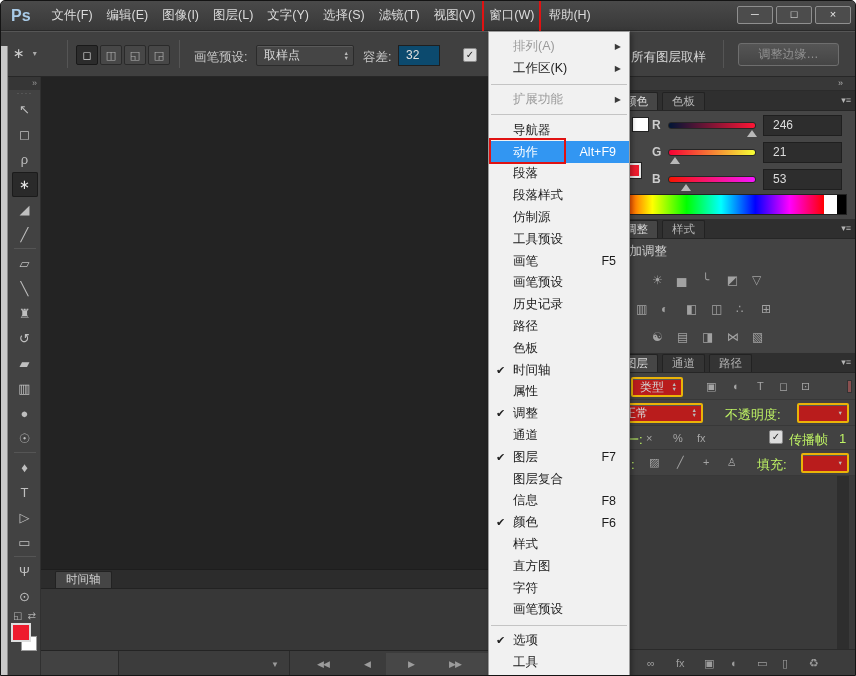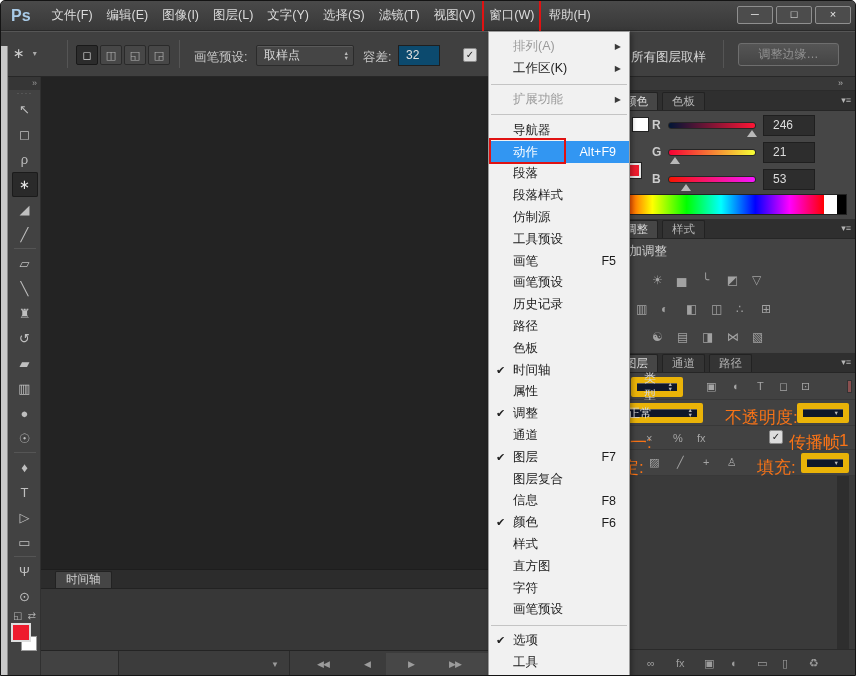--- a/index.html
+++ b/index.html
@@ -83,38 +83,38 @@
 
   .colorp{position:absolute;left:0;top:14px;width:246px;height:128px}
   .color-body{position:relative;height:108px;background:#464646}
   .sw-bg{position:absolute;left:21px;top:6px;width:17px;height:15px;background:#fff;border:1px solid #222}
   .sw-fg{position:absolute;left:14px;top:52px;width:16px;height:15px;border:2px solid #e5e5e5;box-shadow:0 0 0 1px #222}
   .chan{position:absolute;left:0;width:246px;height:26px}
   .ch-label{position:absolute;left:41px;top:3px;color:#cccccc;font-size:12px;font-weight:bold}
   .ch-track{position:absolute;left:57px;top:7px;width:88px;height:7px;border:1px solid #262626;border-radius:3px}
   .ch-thumb{position:absolute;top:15px;width:0;height:0;border-left:5px solid transparent;border-right:5px solid transparent;
             border-bottom:7px solid #b9b9b9}
-  .ch-val{position:absolute;left:152px;top:0;width:52px;height:21px;background:#2d2d2d;border:1px solid #1f1f1f;
+  .ch-val{position:absolute;left:152px;top:0;width:79px;height:21px;background:#2d2d2d;border:1px solid #1f1f1f;
           color:#dddddd;font-size:12px;line-height:19px;padding-left:9px}
   .spectrum{position:absolute;left:6px;top:83px;width:230px;height:21px;display:flex;border:1px solid #222}
   .spec-grad{flex:1}
   .spec-w{width:13px;background:#fff}
   .spec-k{width:9px;background:#000}
 
   .adjust{position:absolute;left:0;top:142px;width:246px;height:134px}
   .adj-body{position:relative;height:113px;background:#434343}
   .adj-title{position:absolute;left:6px;top:4px;color:#cfcfcf;font-size:12.5px}
   .adj-row{position:absolute;display:flex}
   .adj-ic{width:25px;color:#a2a2a2;font-size:12px;text-align:left}
 
   .layersp{position:absolute;left:0;top:276px;width:246px;height:324px}
   .lrow{position:absolute;left:0;width:246px;border-bottom:1px solid #383838;background:#424242}
   .lic{position:absolute;color:#a5a5a5;font-size:11px;top:6px}
-  .llabel{position:absolute;color:#f97316;font-size:17px;top:6px;white-space:nowrap}
-  .ldd{position:absolute;height:20px;top:3px;background:#0f172a;border:6px solid #eab308;border-radius:2px;
+  .llabel{position:absolute;color:#bef264;font-size:13px;top:6px;white-space:nowrap}
+  .ldd{position:absolute;height:20px;top:3px;background:#b91c1c;border:2px solid #eab308;border-radius:2px;
        box-shadow:inset 0 1px 0 #585858;color:#d5d5d5;font-size:12px;display:flex;align-items:center;padding-left:7px}
   .pin{position:absolute;right:5px;top:6px;width:5px;height:13px;background:#8a5050;border:1px solid #333}
   .llist{position:absolute;left:0;top:123px;width:246px;height:173px;background:#3a3a3a}
   .lscroll{position:absolute;right:8px;top:0;width:12px;height:100%;background:#2e2e2e}
   .lbottom{position:absolute;left:0;top:296px;width:246px;height:28px;background:#3c3c3c;border-top:1px solid #2a2a2a}
   .lbic{position:absolute;top:7px;color:#9c9c9c;font-size:11px;font-style:normal}
 
   
   .menu{position:absolute;left:487px;top:30px;width:142px;height:646px;background:#f1f1f1;border:1px solid #9b9b9b;
         box-shadow:2px 2px 5px rgba(0,0,0,.35);padding-top:4px;z-index:20}

